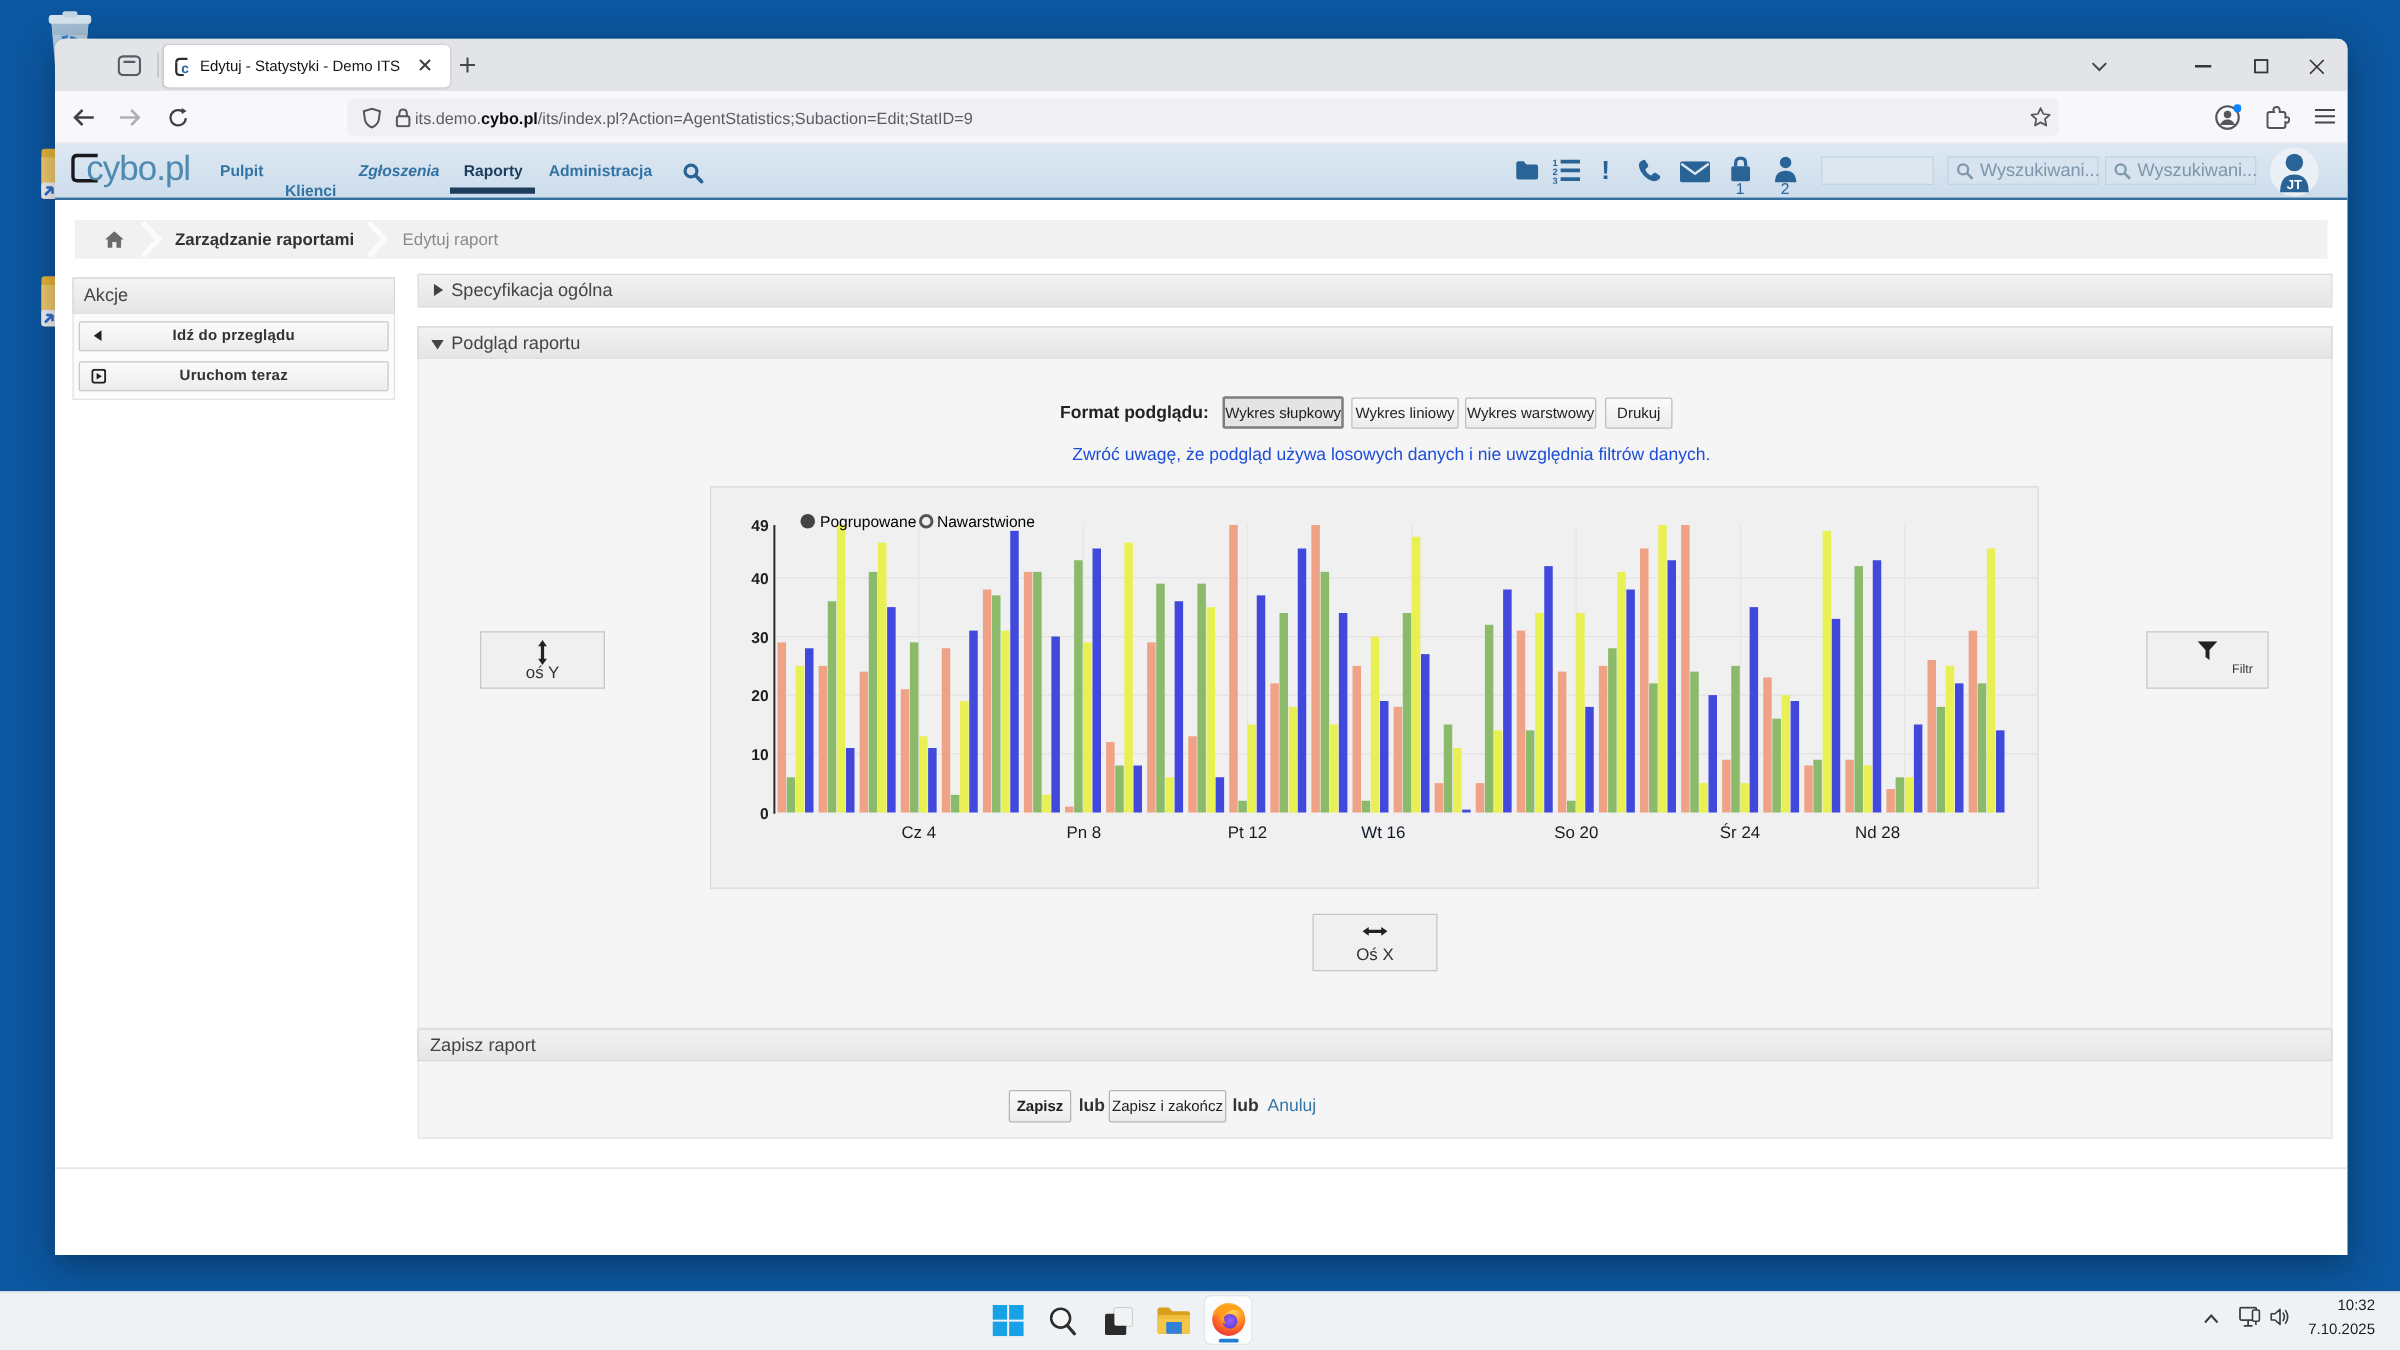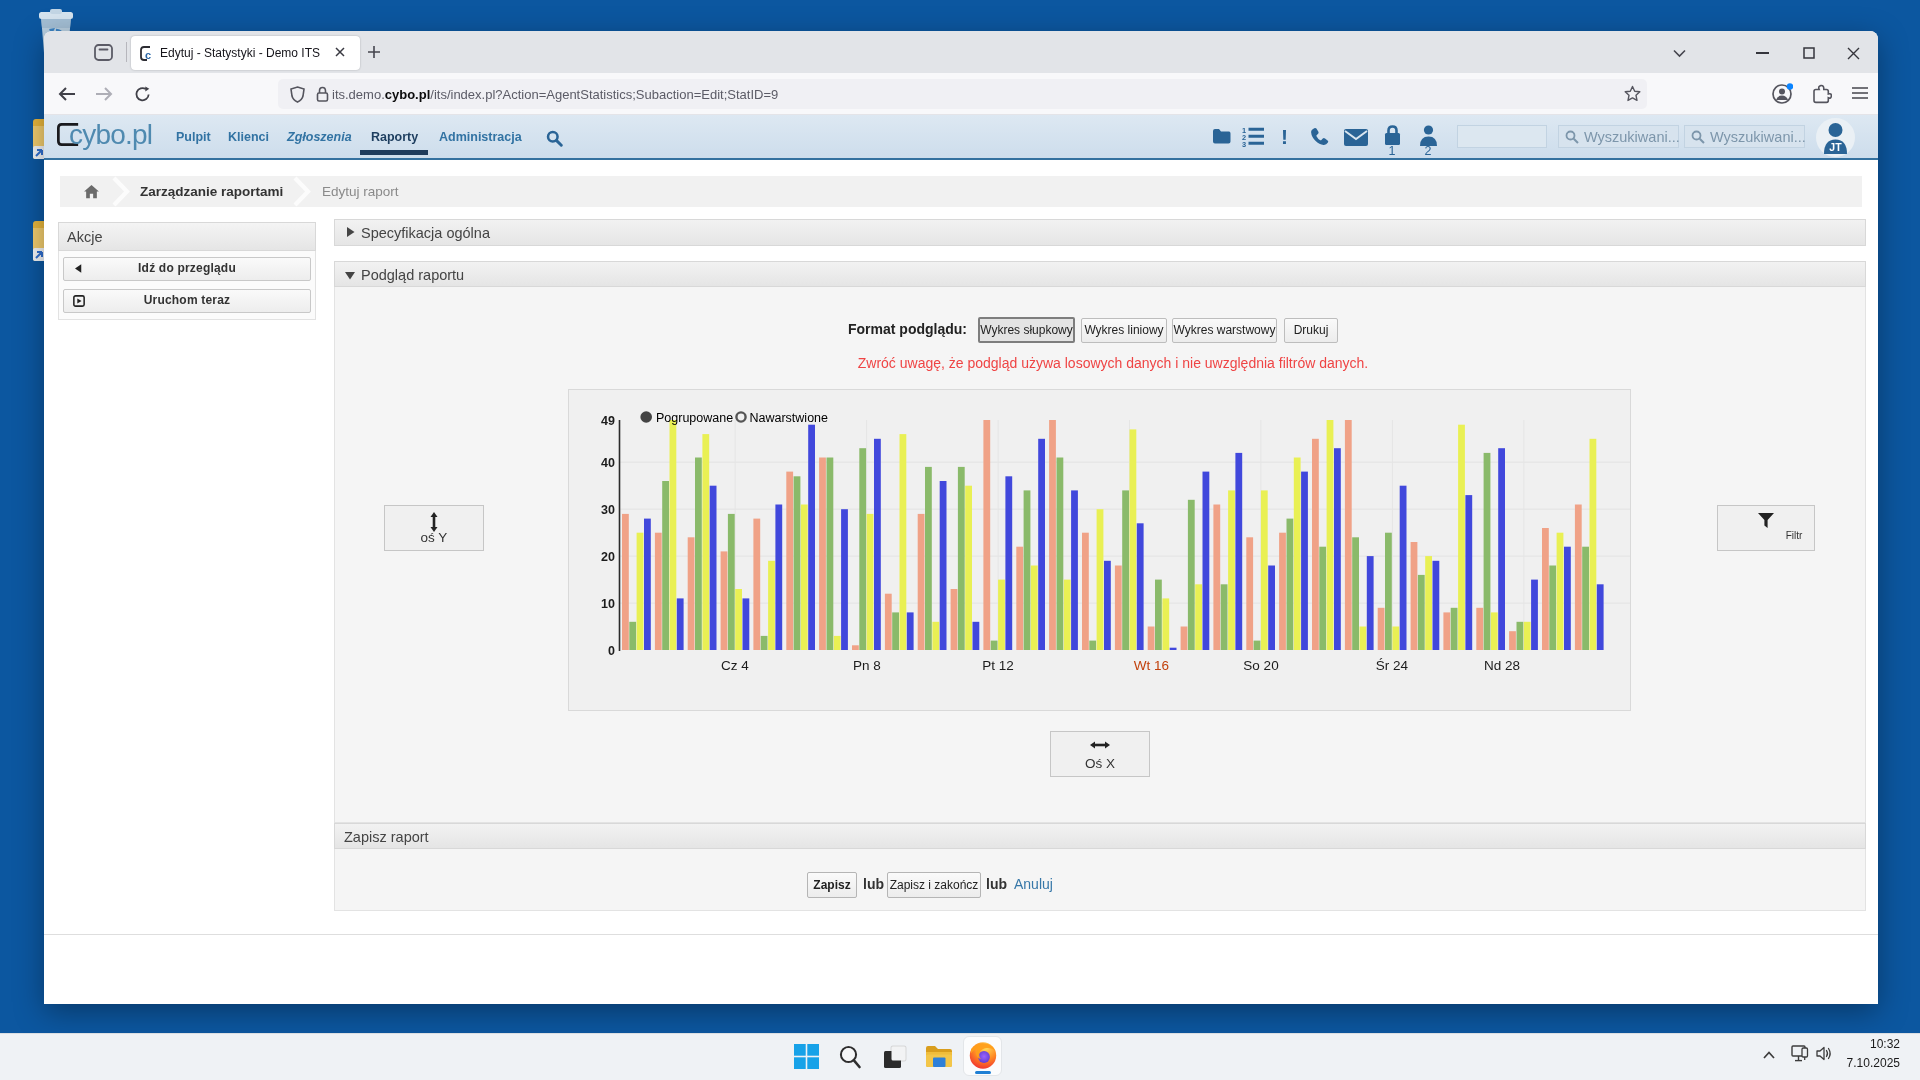--- a/index.html
+++ b/index.html
@@ -117,21 +117,21 @@
     </svg>
 
  
  <div class="abs" style="left:0;top:84px;width:1834px;height:45px;background:linear-gradient(#dde8f2,#cdddec);border-bottom:2px solid #34719f;"></div>
  <svg class="abs" style="left:11px;top:90px;" width="27" height="27" viewBox="0 0 28 28">
       <path d="M24 3.5 L7 3.5 Q3.5 3.5 3.5 7 L3.5 21 Q3.5 24.5 7 24.5 L24 24.5" fill="none" stroke="#1a1a1e" stroke-width="2.8"></path>
     </svg>
  <div class="abs" style="left:25px;top:88px;height:36px;font-size:28px;font-weight:400;color:#4f8ab0;letter-spacing:-0.8px;">cybo.pl</div>
  <div class="abs" style="left:0;top:84px;width:1834px;height:45px;font-size:12.5px;font-weight:700;color:#3273a3;">
    <span class="abs" style="left:132px;top:15px;">Pulpit</span>
-   <span class="abs" style="left:184px;top:15px;">Klienci</span>
+   <span class="abs" style="left:184px;top:31px;">Klienci</span>
    <span class="abs" style="left:243px;top:15px;font-style:italic;">Zgłoszenia</span>
    <span class="abs" style="left:327px;top:15px;color:#1e3e5f;">Raporty</span>
    <span class="abs" style="left:395px;top:15px;">Administracja</span>
  </div>
  <div class="abs" style="left:316px;top:119px;width:68px;height:5px;background:#1e3c5c;"></div>
  <svg class="abs" style="left:502px;top:99px;" width="17" height="17" viewBox="0 0 20 20">
       <circle cx="8" cy="8" r="5.6" fill="none" stroke="#2a6496" stroke-width="3"></circle>
       <line x1="12.5" y1="12.5" x2="18" y2="18" stroke="#2a6496" stroke-width="3.4" stroke-linecap="round"></line>
     </svg>
  
@@ -231,21 +231,21 @@
       <path d="M0 0 L12 0 L6 9 Z" fill="#444"></path>
     </svg>
  <div class="abs" style="left:317px;top:236px;font-size:14.5px;color:#444;">Podgląd raportu</div>
 
  
  <div class="abs" style="left:663px;top:290px;width:260px;text-align:right;font-size:14px;font-weight:700;color:#222;">Format podglądu:</div>
  <div class="abs" style="left:934px;top:286px;width:97px;height:26px;background:#e4e4e4;border:2px solid #7e7e7e;border-radius:2px;text-align:center;font-size:12px;color:#222;line-height:22px;white-space:nowrap;">Wykres słupkowy</div>
  <div class="abs" style="left:1037px;top:287px;width:86px;height:25px;background:linear-gradient(#fafafa,#ececec);border:1px solid #bdbdbd;border-radius:2px;text-align:center;font-size:12px;color:#222;line-height:23px;white-space:nowrap;">Wykres liniowy</div>
  <div class="abs" style="left:1128px;top:287px;width:105px;height:25px;background:linear-gradient(#fafafa,#ececec);border:1px solid #bdbdbd;border-radius:2px;text-align:center;font-size:12px;color:#222;line-height:23px;white-space:nowrap;">Wykres warstwowy</div>
  <div class="abs" style="left:1240px;top:287px;width:54px;height:25px;background:linear-gradient(#fafafa,#ececec);border:1px solid #bdbdbd;border-radius:2px;text-align:center;font-size:12px;color:#222;line-height:23px;white-space:nowrap;">Drukuj</div>
- <div class="abs" style="left:290px;top:324px;width:1532px;text-align:center;font-size:14px;color:#ef4444;padding-left:26px;">Zwróć uwagę, że podgląd używa losowych danych i nie uwzględnia filtrów danych.</div>
+ <div class="abs" style="left:290px;top:324px;width:1532px;text-align:center;font-size:14px;color:#1d4ed8;padding-left:26px;">Zwróć uwagę, że podgląd używa losowych danych i nie uwzględnia filtrów danych.</div>
 
  
  <div class="abs" style="left:524px;top:358px;width:1063px;height:322px;background:#f0f0f0;border:1px solid #d9d9d9;"></div>
  <svg class="abs" style="left:524px;top:358px;" width="1063" height="322" viewBox="0 0 1063 322">
   <line x1="52" y1="214.1" x2="1062" y2="214.1" stroke="#e3e3e3" stroke-width="1"></line>
   <line x1="52" y1="167.1" x2="1062" y2="167.1" stroke="#e3e3e3" stroke-width="1"></line>
   <line x1="52" y1="120.2" x2="1062" y2="120.2" stroke="#e3e3e3" stroke-width="1"></line>
   <line x1="52" y1="73.2" x2="1062" y2="73.2" stroke="#e3e3e3" stroke-width="1"></line>
   <line x1="167.2" y1="31" x2="167.2" y2="261" stroke="#e5e5e5" stroke-width="1"></line>
   <line x1="298.6" y1="31" x2="298.6" y2="261" stroke="#e5e5e5" stroke-width="1"></line>
@@ -382,21 +382,21 @@
  </svg>
  <div class="abs" style="left:541px;top:613px;width:30px;text-align:right;font-size:12.5px;font-weight:700;color:#1c1c1c;">0</div>
  <div class="abs" style="left:541px;top:566px;width:30px;text-align:right;font-size:12.5px;font-weight:700;color:#1c1c1c;">10</div>
  <div class="abs" style="left:541px;top:519px;width:30px;text-align:right;font-size:12.5px;font-weight:700;color:#1c1c1c;">20</div>
  <div class="abs" style="left:541px;top:472px;width:30px;text-align:right;font-size:12.5px;font-weight:700;color:#1c1c1c;">30</div>
  <div class="abs" style="left:541px;top:425px;width:30px;text-align:right;font-size:12.5px;font-weight:700;color:#1c1c1c;">40</div>
  <div class="abs" style="left:541px;top:383px;width:30px;text-align:right;font-size:12.5px;font-weight:700;color:#1c1c1c;">49</div>
  <div class="abs" style="left:651px;top:627px;width:80px;text-align:center;font-size:13.5px;color:#1c1c1c;">Cz 4</div>
  <div class="abs" style="left:783px;top:627px;width:80px;text-align:center;font-size:13.5px;color:#1c1c1c;">Pn 8</div>
  <div class="abs" style="left:914px;top:627px;width:80px;text-align:center;font-size:13.5px;color:#1c1c1c;">Pt 12</div>
- <div class="abs" style="left:1045px;top:627px;width:80px;text-align:right;font-size:13.5px;color:#c2410c;">Wt 16</div>
+ <div class="abs" style="left:1045px;top:627px;width:80px;text-align:left;font-size:13.5px;color:#0f172a;">Wt 16</div>
  <div class="abs" style="left:1177px;top:627px;width:80px;text-align:center;font-size:13.5px;color:#1c1c1c;">So 20</div>
  <div class="abs" style="left:1308px;top:627px;width:80px;text-align:center;font-size:13.5px;color:#1c1c1c;">Śr 24</div>
  <div class="abs" style="left:1440px;top:627px;width:80px;font-size:13.5px;color:#1c1c1c;">Nd 28</div>
 
  
  <div class="abs" style="left:340px;top:474px;width:100px;height:46px;background:#f0f0f0;border:1px solid #c6c6c6;"></div>
  <svg class="abs" style="left:385px;top:481px;" width="10" height="20" viewBox="0 0 10 20">
       <path d="M5 4 L5 16" stroke="#222" stroke-width="2.6"></path>
       <path d="M5 0 L8.5 5 L1.5 5 Z" fill="#222"></path>
       <path d="M5 20 L8.5 15 L1.5 15 Z" fill="#222"></path>

